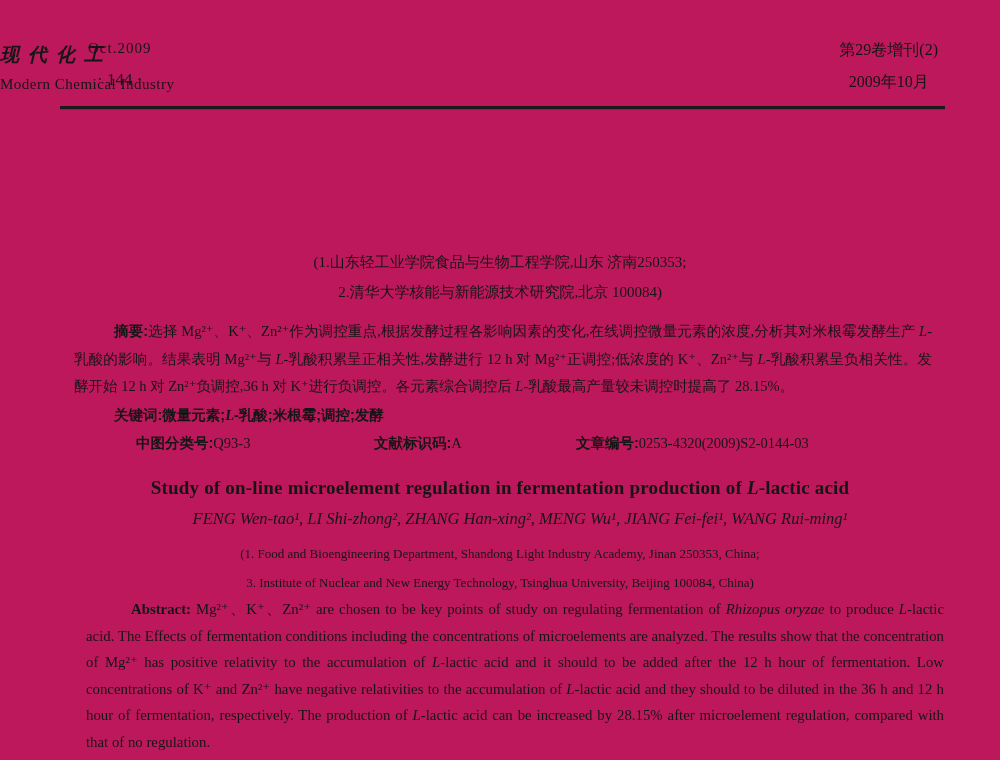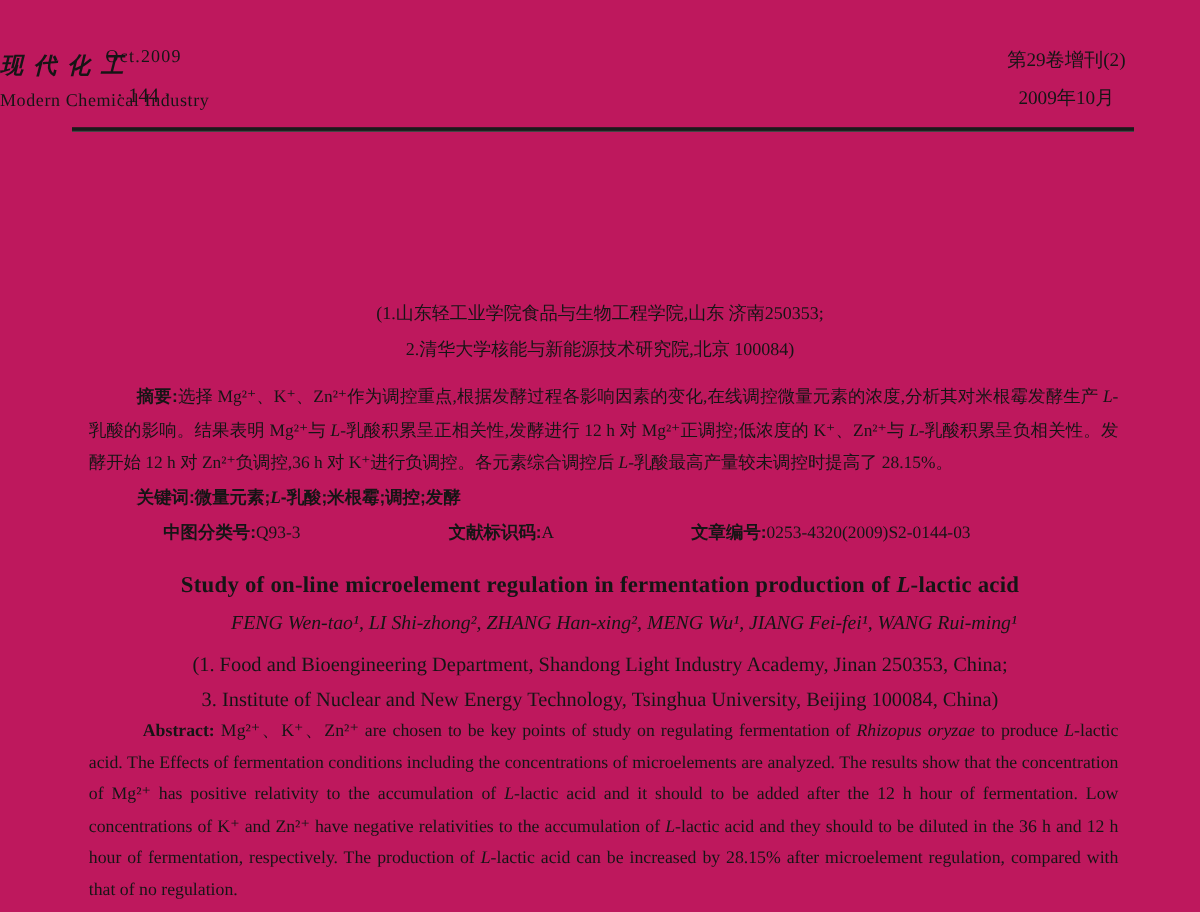--- a/index.html
+++ b/index.html
@@ -43,22 +43,22 @@
   .cls-item{white-space:nowrap;}
   .cls-item:nth-child(1){width:238px;padding-left:22px;}
   .cls-item:nth-child(2){width:202px;}
 
   
   .title-en{position:absolute;left:0;right:0;top:477px;text-align:center;
     font-size:19px;font-weight:bold;letter-spacing:.2px;}
   .authors-en{position:absolute;left:0;right:0;top:509px;text-align:center;
     font-size:16.5px;font-style:italic;margin-left:40px;}
   .affils-en{position:absolute;left:0;right:0;top:539px;text-align:center;
-    font-size:17px;line-height:29px;}
-  .en-meta{position:absolute;left:74px;width:858px;top:596px;font-size:14.8px;}
+    font-size:13px;line-height:29px;}
+  .en-meta{position:absolute;left:86px;width:858px;top:596px;font-size:14.8px;}
   .abs-en{line-height:26.5px;text-align:justify;text-indent:45px;}
   .kw-en{line-height:26.5px;padding-left:45px;margin-top:1px;}
 </style>
 </head>
 <body>
 
 <div class="page">
 
   <div class="hdr-left">
     <div class="l1">Oct.2009</div>

